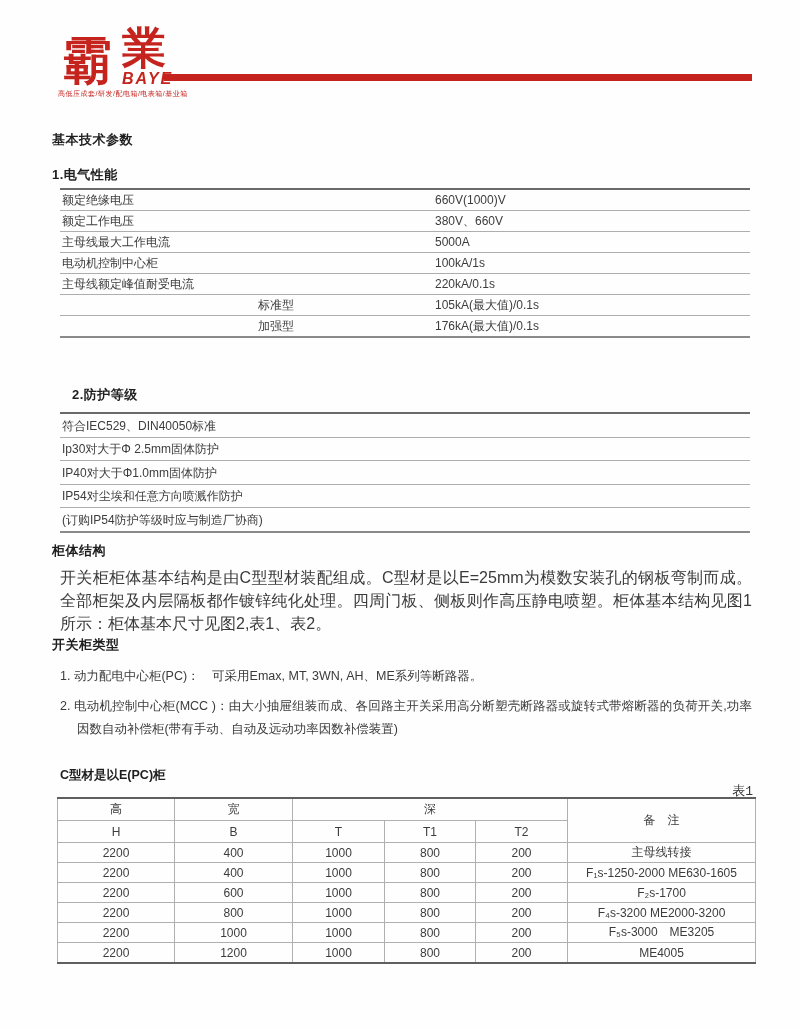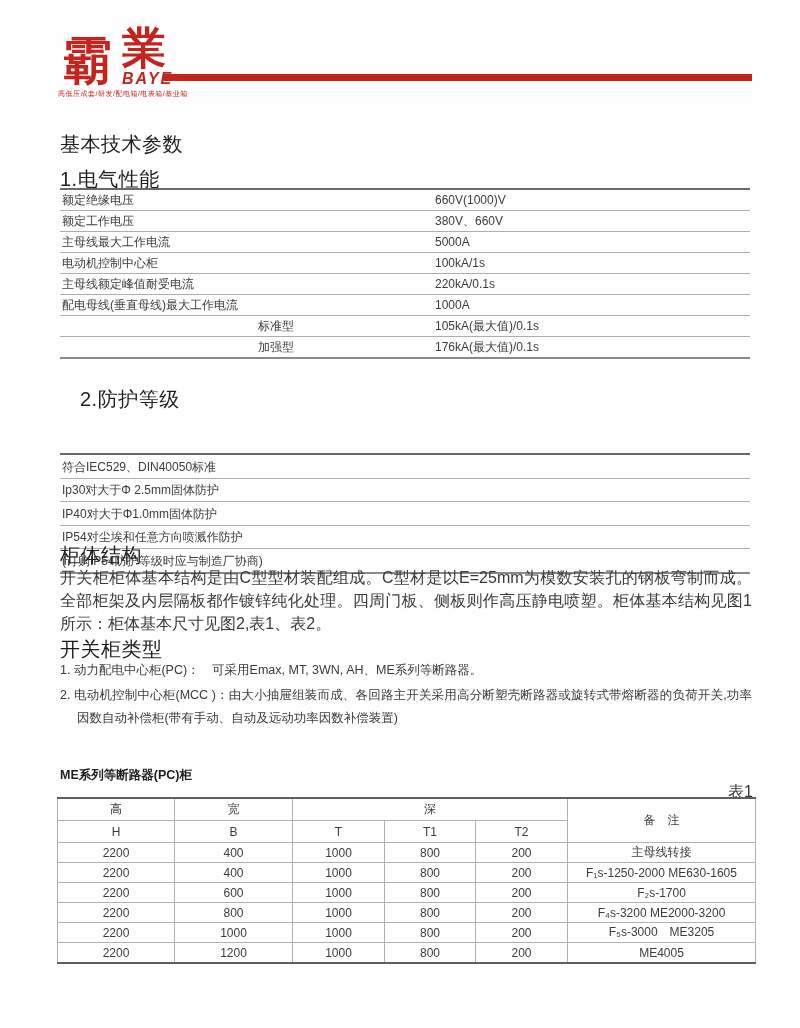--- a/index.html
+++ b/index.html
@@ -11,46 +11,46 @@
   .logo-char2{position:absolute;left:122px;top:26px;font-size:44px;line-height:44px;font-weight:bold;font-family:"DejaVu Serif",serif;}
   .logo-latin{position:absolute;left:122px;top:70px;font-size:16px;font-weight:bold;letter-spacing:2px;font-style:italic;}
   .logo-tagline{position:absolute;left:58px;top:89px;font-size:7px;letter-spacing:0.5px;}
   .red{color:#c5241e;}
   .header-redbar{position:absolute;left:164px;top:74px;width:588px;height:7px;background:#c5241e;}
   .header-titles{position:absolute;right:48px;top:27px;text-align:right;}
   .title-cn{font-size:21px;font-weight:bold;color:#4d4d50;letter-spacing:1px;line-height:24px;}
   .title-en{font-size:11.5px;color:#55555a;line-height:15px;letter-spacing:0.2px;}
 
   
-  .h-main{position:absolute;left:60px;font-size:20px;font-weight:normal;color:#1e1e1e;letter-spacing:0.5px;}
+  .h-main{position:absolute;left:52px;font-size:13px;font-weight:bold;color:#1e1e1e;letter-spacing:0.5px;}
   #main-heading{top:131px;}
   #sec1-heading{top:166px;}
   #sec2-heading{top:386px;margin-left:20px;}
   #cab-heading{top:542px;}
   #types-heading{top:636px;}
 
   
   .spec-table{position:absolute;left:60px;width:690px;border-top:2px solid #6a6a6a;font-size:12px;}
   #table1{top:188px;}
-  #table2{top:412px;margin-top:41px;}
+  #table2{top:412px;}
   .spec-row{position:relative;height:19px;padding-top:1px;line-height:19px;border-bottom:1px solid #aeaeae;}
   .spec-row.last{border-bottom:2px solid #8a8a8a;}
   .spec-label{display:inline-block;padding-left:2px;}
   .spec-label.indent{padding-left:198px;}
   .spec-value{position:absolute;left:375px;top:1px;}
   #table2 .spec-row{height:21px;line-height:21px;padding-top:1.5px;}
 
   
   .para{position:absolute;left:60px;top:566px;width:692px;font-size:16px;line-height:23px;text-align:justify;color:#3a3a3a;}
   .type-items{position:absolute;left:60px;top:659px;width:692px;font-size:12.5px;line-height:23.5px;color:#3a3a3a;}
-  .type-item{margin-bottom:1px;padding-left:17px;text-indent:-17px;text-align:justify;}
+  .type-item{margin-bottom:1px;padding-left:17px;text-indent:-17px;text-align:justify;margin-top:6px;}
 
   
   .pc-title{position:absolute;left:60px;top:767px;font-size:12.5px;font-weight:bold;color:#1e1e1e;}
-  .table-tag{position:absolute;right:47px;top:782px;font-size:16px;color:#3a3a3a;}
+  .table-tag{position:absolute;right:47px;top:782px;font-size:13px;color:#3a3a3a;font-family:Liberation Mono, monospace;}
   .pc-table{position:absolute;left:57px;top:797px;border-collapse:collapse;table-layout:fixed;font-size:12px;color:#3c3c3c;}
   .pc-table td,.pc-table th{border:1px solid #b0b0b0;text-align:center;font-weight:normal;padding:0;}
   .pc-table tr.hrow1 th{border-top:2px solid #5f5f5f;}
   .pc-table tr.last td{border-bottom:2px solid #5f5f5f;}
   .pc-table .hrow1 th{height:21px;}
   .pc-table .hrow2 th{height:21px;}
   .pc-table td{height:19px;}
   .note-head{letter-spacing:0;}
 </style>
 </head>
@@ -66,21 +66,20 @@
 
   <div class="h-main" id="main-heading">基本技术参数</div>
   <div class="h-main" id="sec1-heading">1.电气性能</div>
 
   <div class="spec-table" id="table1">
     <div class="spec-row"><span class="spec-label">额定绝缘电压</span><span class="spec-value">660V(1000)V</span></div>
     <div class="spec-row"><span class="spec-label">额定工作电压</span><span class="spec-value">380V、660V</span></div>
     <div class="spec-row"><span class="spec-label">主母线最大工作电流</span><span class="spec-value">5000A</span></div>
     <div class="spec-row"><span class="spec-label">电动机控制中心柜</span><span class="spec-value">100kA/1s</span></div>
     <div class="spec-row"><span class="spec-label">主母线额定峰值耐受电流</span><span class="spec-value">220kA/0.1s</span></div>
-    <div class="spec-row"><span class="spec-label">配电母线(垂直母线)最大工作电流</span><span class="spec-value">1000A</span></div>
     <div class="spec-row"><span class="spec-label indent">标准型</span><span class="spec-value">105kA(最大值)/0.1s</span></div>
     <div class="spec-row last"><span class="spec-label indent">加强型</span><span class="spec-value">176kA(最大值)/0.1s</span></div>
   </div>
 
   <div class="h-main" id="sec2-heading">2.防护等级</div>
 
   <div class="spec-table" id="table2">
     <div class="spec-row"><span class="spec-label">符合IEC529、DIN40050标准</span></div>
     <div class="spec-row"><span class="spec-label">Ip30对大于Φ 2.5mm固体防护</span></div>
     <div class="spec-row"><span class="spec-label">IP40对大于Φ1.0mm固体防护</span></div>
@@ -90,21 +89,21 @@
 
   <div class="h-main" id="cab-heading">柜体结构</div>
   <div class="para">开关柜柜体基本结构是由C型型材装配组成。C型材是以E=25mm为模数安装孔的钢板弯制而成。全部柜架及内层隔板都作镀锌纯化处理。四周门板、侧板则作高压静电喷塑。柜体基本结构见图1所示：柜体基本尺寸见图2,表1、表2。</div>
 
   <div class="h-main" id="types-heading">开关柜类型</div>
   <div class="type-items">
     <div class="type-item">1. 动力配电中心柜(PC)：　可采用Emax, MT, 3WN, AH、ME系列等断路器。</div>
     <div class="type-item">2. 电动机控制中心柜(MCC )：由大小抽屉组装而成、各回路主开关采用高分断塑壳断路器或旋转式带熔断器的负荷开关,功率因数自动补偿柜(带有手动、自动及远动功率因数补偿装置)</div>
   </div>
 
-  <div class="pc-title">ME系列等断路器(PC)柜</div>
+  <div class="pc-title">C型材是以E(PC)柜</div>
   <div class="table-tag">表1</div>
 
   <table class="pc-table">
     <colgroup>
       <col style="width:117px">
         <col style="width:118px">
         <col style="width:92px">
         <col style="width:91px">
         <col style="width:92px">
         <col style="width:188px">

